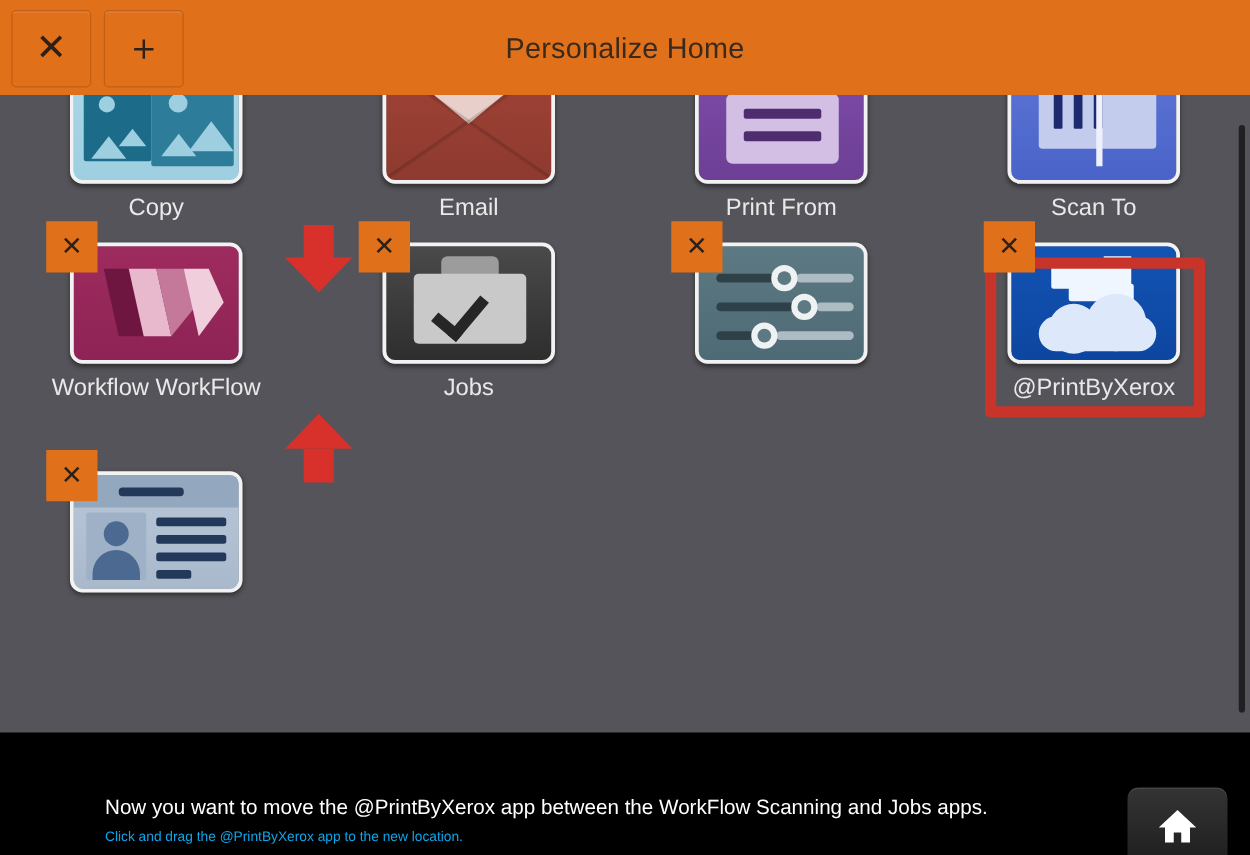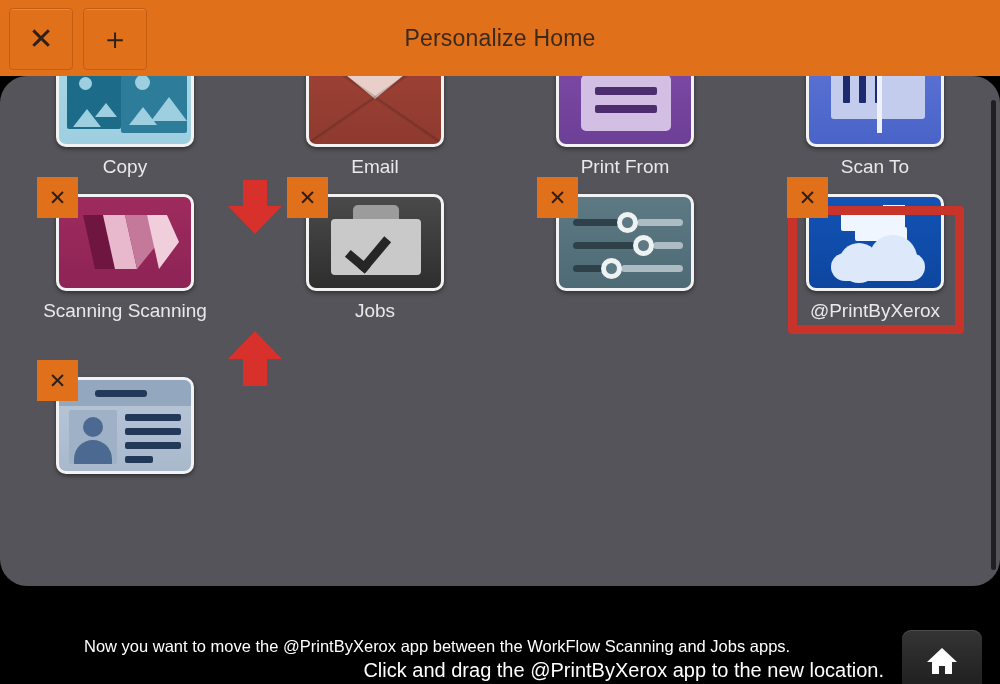--- a/index.html
+++ b/index.html
@@ -92,21 +92,20 @@
   }
 
   
   .content {
     position: absolute;
     top: 76px; left: 0;
     width: 1000px;
     height: 510px;
     background: #55545a;
     overflow: hidden;
-    border-radius: 27px;
   }
   .scroll-track {
     position: absolute;
     top: 24px;
     right: 4px;
     width: 5px;
     height: 470px;
     background: #221f22;
     border-radius: 3px;
   }
@@ -398,24 +397,23 @@
     left: 44px;
     top: 22px;
     width: 800px;
   }
   .line1 {
     color: #ffffff;
     font-size: 16.5px;
     line-height: 24px;
   }
   .line2 {
-    color: #ffffff;
-    font-size: 20px;
+    color: #0ea5e9;
+    font-size: 11px;
     line-height: 24px;
-    text-align: right;
   }
   .home-btn {
     position: absolute;
     right: 22px;
     top: 18px;
     width: 80px;
     height: 62px;
     background: linear-gradient(#343434, #1e1e1e);
     border-radius: 9px;
     display: flex;
@@ -498,21 +496,21 @@
         <div class="tile t-wf">
           <svg width="132" height="91" viewBox="0 0 132 91">
             <polygon points="24,18 44,18 56,72 36,72" fill="#6e1640"></polygon>
             <polygon points="44,18 66,18 78,72 56,72" fill="#e8b8cd"></polygon>
             <polygon points="66,18 88,18 100,45 78,72" fill="#c4799b"></polygon>
             <polygon points="88,18 108,18 120,45 100,72" fill="#f0cedc"></polygon>
           </svg>
         </div>
         <div class="remove-badge">✕</div>
       </div>
-      <div class="app-label">Scanning Scanning</div>
+      <div class="app-label">Workflow WorkFlow</div>
     </div>
 
     <div class="app-cell row2 col1">
       <div class="tile-wrap">
         <div class="tile t-jobs">
           <div class="handle"></div>
             <div class="case"></div>
             <div class="ck"></div>
         </div>
         <div class="remove-badge">✕</div>

